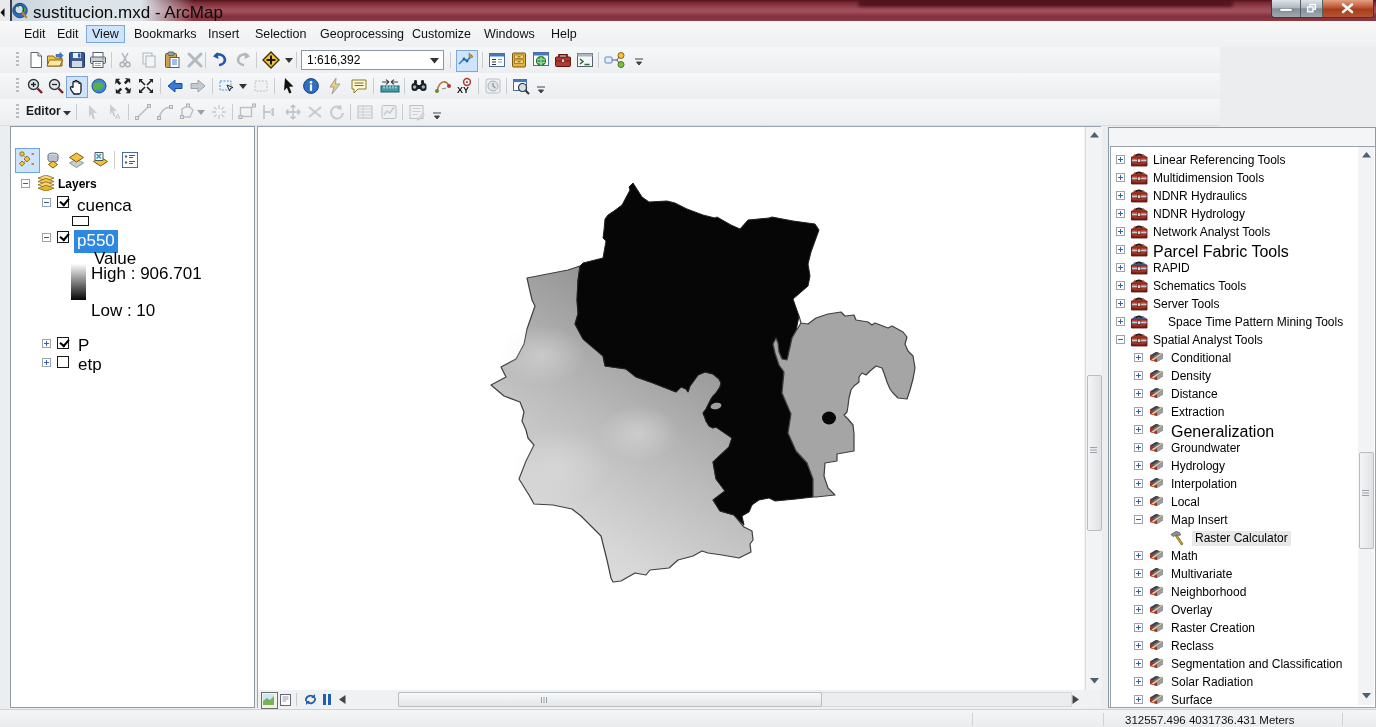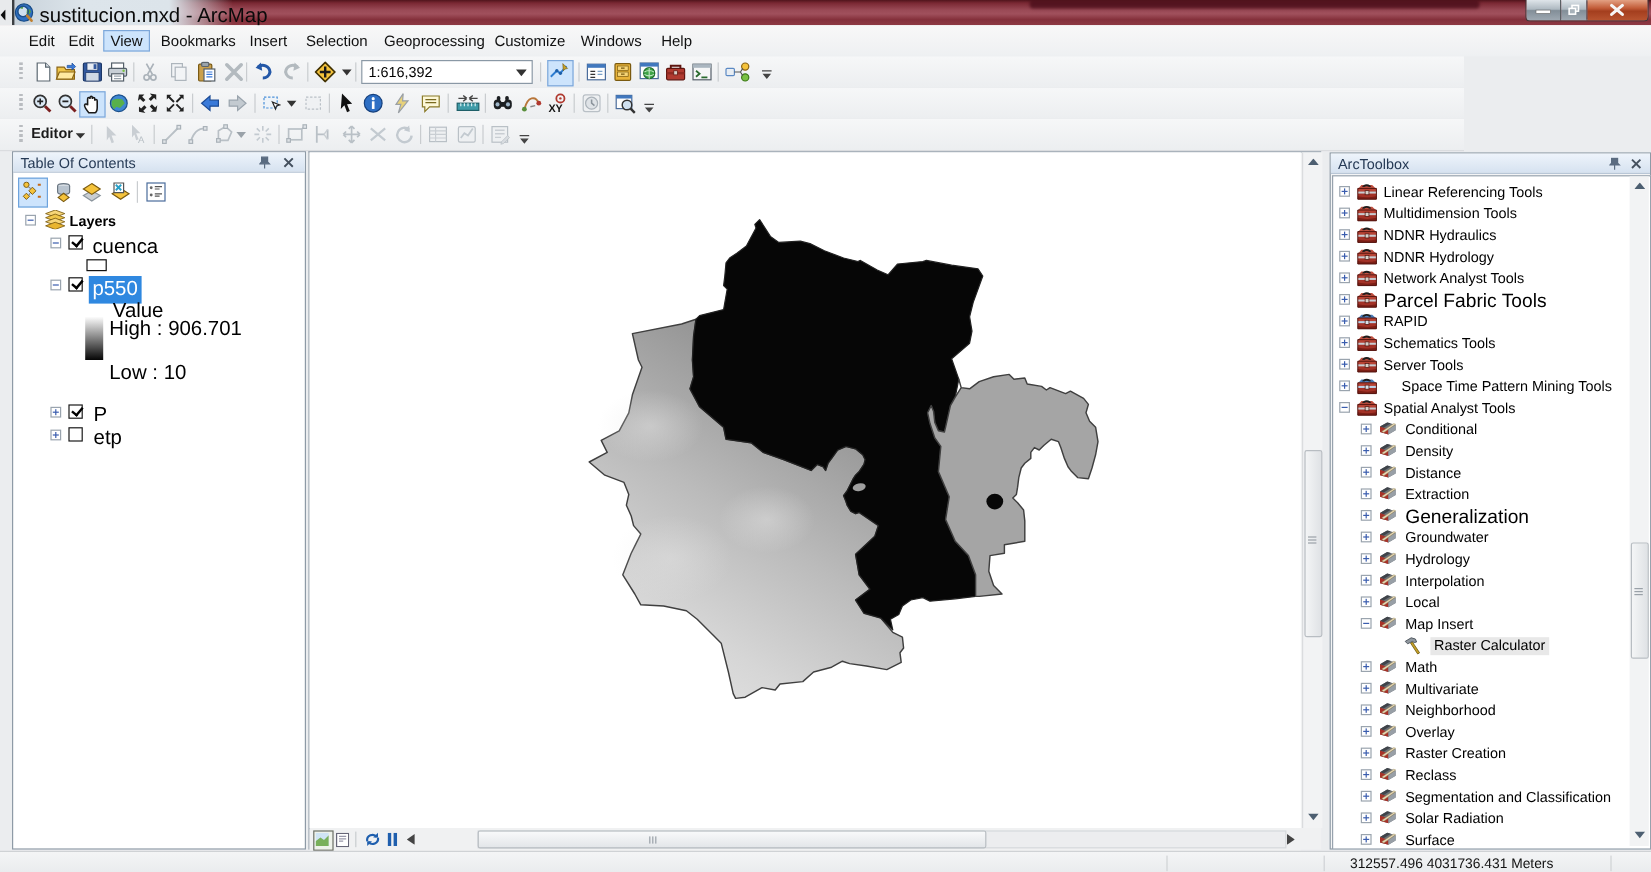--- a/index.html
+++ b/index.html
@@ -395,28 +395,20 @@
     <svg class="icon" style="left:408px" viewBox="0 0 18 18">
       <rect x="2" y="2.5" width="13" height="13" fill="#eef0f2" stroke="#b9c0c6"></rect>
       <path d="M4.5 5.5h8M4.5 8.5h8M4.5 11.5h5" stroke="#c9ced3" stroke-width="1.2"></path>
       <path d="M10 15 l5-5 1.6 1.6 -5 5 -2.2.6z" fill="#d8dce0" stroke="#b9c0c6" stroke-width=".6"></path>
     </svg>
     <svg class="icon" style="left:432px;top:12px;width:10px;height:12px" viewBox="0 0 10 12">
       <path d="M1 2 h8 M2.5 5 h5 l-2.5 3z" stroke="#444" fill="#444"></path>
     </svg>
   </div>
   <div class="abs panel" id="toc" style="left:10px;top:126px;width:245px;height:582px;box-sizing:border-box">
-    <div class="phead">Table Of Contents
-      <svg style="position:absolute;right:28px;top:3px" width="10" height="11">
-        <path d="M2 1 h5 v4 l1.5 1.5 h-8 L2 5z M4.5 6.5 v4" fill="#5a6b80" stroke="#5a6b80" stroke-width="1"></path>
-      </svg>
-      <svg style="position:absolute;right:9px;top:4px" width="9" height="9">
-        <path d="M1 1 L8 8 M8 1 L1 8" stroke="#44505e" stroke-width="1.6"></path>
-      </svg>
-    </div>
 
     <div class="abs" style="left:4px;top:21px;width:23px;height:23px;background:#cde4fc;border:1px solid #6da3dd"></div>
     <svg class="abs" style="left:7px;top:24px" width="17" height="17" viewBox="0 0 17 17">
       <g fill="#f5c33b" stroke="#7a5a10" stroke-width=".8">
         <circle cx="4" cy="3" r="2.2"></circle>
         <path d="M9 5 l3 3 -3 3 -3-3z"></path>
         <path d="M4 10 l2.6 2.6 -2.6 2.6 -2.6-2.6z"></path>
       </g>
       <path d="M5.5 4.5 L8 6.5 M7 10 L6 12" stroke="#888" stroke-width=".9"></path>
       <path d="M13.5 3 h2.5 M13.5 13 h2.5" stroke="#c46a1a" stroke-width="1.6"></path>
@@ -573,28 +565,20 @@
         <path d="M9 12 l6-3.5 V4 L9 8z" fill="#989fa6"></path>
         <path d="M3.5 9.5 L13.5 3 l1.5.6 L5.2 10.4z" fill="#e6d9b8" stroke="#9a8a58" stroke-width=".4"></path>
       </g>
       <g id="hmr">
         <path d="M2 4.5 L7 1.5 l3.5 1 1 2.5 -2 .5 -1.5-1 -4 2z" fill="#8f979e" stroke="#4e565e" stroke-width=".8"></path>
         <path d="M8 5 L14 14 l-1.6 1 L6.5 6z" fill="#c9a227" stroke="#6e5a10" stroke-width=".7"></path>
       </g>
     </defs>
   </svg>
   <div class="abs panel" id="toolbox" style="left:1108px;top:127px;width:268px;height:581px;box-sizing:border-box;background:#f4f5f6">
-    <div class="phead">ArcToolbox
-      <svg style="position:absolute;right:24px;top:3px" width="10" height="11">
-        <path d="M2 1 h5 v4 l1.5 1.5 h-8 L2 5z M4.5 6.5 v4" fill="#5a6b80" stroke="#5a6b80" stroke-width="1"></path>
-      </svg>
-      <svg style="position:absolute;right:7px;top:4px" width="9" height="9">
-        <path d="M1 1 L8 8 M8 1 L1 8" stroke="#44505e" stroke-width="1.6"></path>
-      </svg>
-    </div>
     <div class="abs" style="left:1px;top:18px;width:264px;height:560px;background:#fff;border:1px solid #97a2ad;overflow:hidden" id="tbxtree">
       <div class="pm plus" style="left:5px;top:8px"></div>
       <svg class="abs" style="left:19px;top:5px" width="18" height="16" viewBox="0 0 18 16">
         <use href="#tbx"></use>
       </svg>
       <div class="ti" style="left:42px;top:6px;font-size:12px;">Linear Referencing Tools</div>
       <div class="pm plus" style="left:5px;top:26px"></div>
       <svg class="abs" style="left:19px;top:23px" width="18" height="16" viewBox="0 0 18 16">
         <use href="#tbx"></use>
       </svg>

